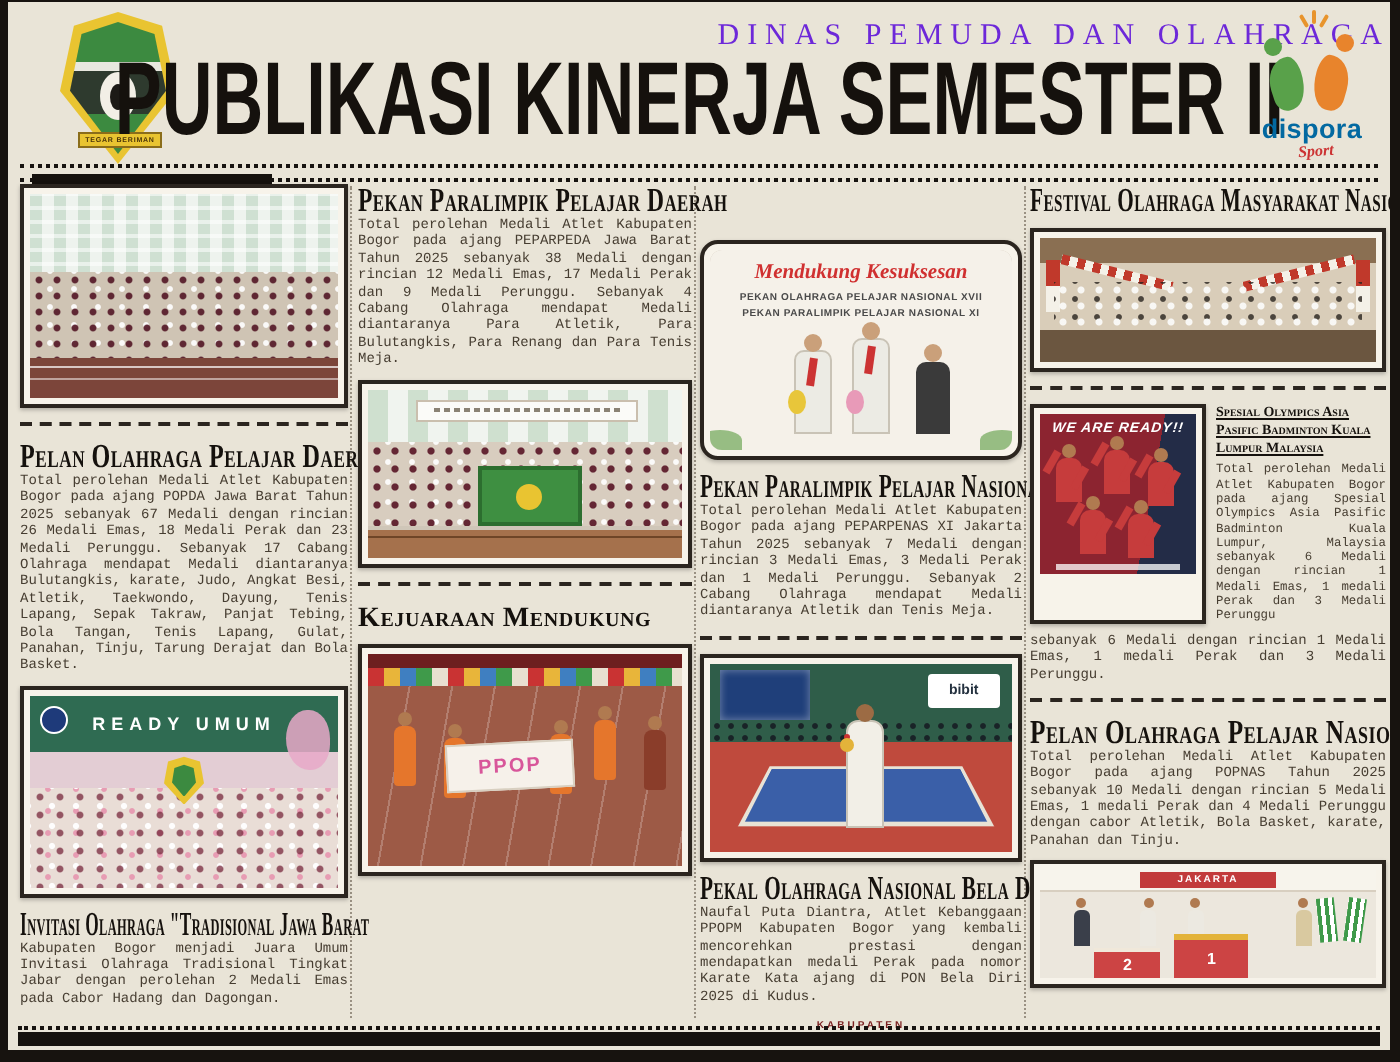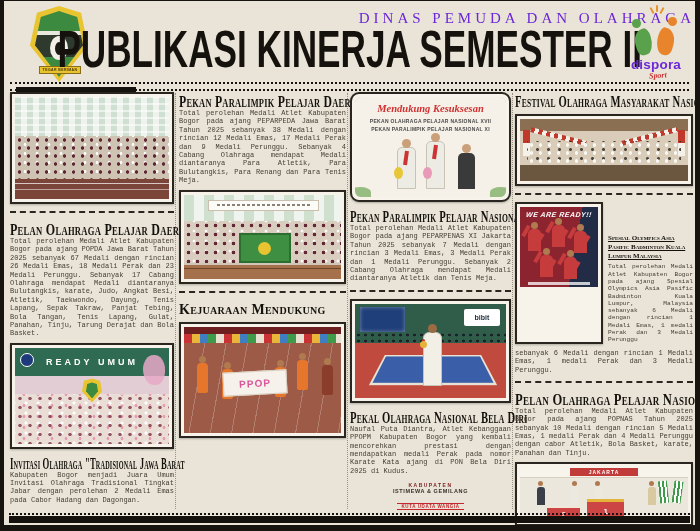--- a/index.html
+++ b/index.html
@@ -23,33 +23,33 @@
   .crest .ribbon{position:absolute;left:50%;bottom:8px;width:40px;margin-left:-20px;background:#e9c431;border:1px solid #8a6d1a;font-size:3.5px;text-align:center;color:#4a3408;font-weight:700;letter-spacing:.4px;padding:1px 0;}
 
   
   .dispora{position:absolute;right:8px;top:4px;width:62px;height:80px;}
   .d-ray{position:absolute;width:2px;height:7px;background:#e8942c;border-radius:2px;}
   .d-blob{position:absolute;}
   .d-b1{left:10px;top:24px;width:17px;height:26px;background:#59a14a;border-radius:70% 30% 60% 40%/60% 40% 70% 30%;transform:rotate(-18deg);}
   .d-h1{left:7px;top:14px;width:9px;height:9px;background:#59a14a;border-radius:50%;}
   .d-b2{left:32px;top:23px;width:17px;height:27px;background:#e8842c;border-radius:30% 70% 40% 60%/40% 60% 30% 70%;transform:rotate(16deg);}
   .d-h2{left:43px;top:12px;width:9px;height:9px;background:#e8842c;border-radius:50%;}
-  .d-name{position:absolute;left:0;right:0;top:52px;text-align:center;font-weight:700;font-size:13.5px;color:#6d28d9;letter-spacing:.2px;}
+  .d-name{position:absolute;left:0;right:0;top:52px;text-align:center;font-weight:700;font-size:13.5px;color:#0369a1;letter-spacing:.2px;}
   .d-sub{position:absolute;left:24px;top:66px;font-family:"Liberation Serif",serif;font-style:italic;font-weight:700;font-size:8px;color:#cc3333;transform:rotate(-4deg);}
 
   
   .col{position:absolute;top:91px;display:flex;flex-direction:column;row-gap:5px;}
   #col1{left:6px;width:164px;}
   #col2{left:175px;width:167px;}
   #col3{left:346px;width:161px;}
   #col4{left:511px;width:178px;}
   .vsep{position:absolute;top:92px;bottom:16px;width:0;border-left:1px dotted #9a9183;}
 
   .photo{border:2px solid #2b251f;background:#f7f3ea;padding:3px;box-shadow:0 1px 2px rgba(0,0,0,.25);}
-  .photo.rnd{border-radius:9px;}
+  .photo.rnd{border-radius:9px;margin-top:28px;}
   .pic{position:relative;overflow:hidden;background:#cfc6b8;}
   .pic>*{position:absolute;}
   .sep-dash{border-top:2px dashed #2b251f;margin:2px 0;}
   .hl-row{line-height:17px;height:17px;overflow:visible;white-space:nowrap;}
   .hl{display:inline-block;font-family:"Liberation Serif",serif;font-weight:700;font-variant:small-caps;font-size:14px;color:#15110d;transform-origin:0 60%;letter-spacing:.3px;}
   .body{font-family:"Liberation Mono",monospace;font-size:7px;line-height:1.2;color:#463d31;text-align:justify;}
   .body.sm{font-size:6.2px;line-height:1.18;}
 
   
   .st-stand{left:0;top:0;right:0;height:42%;background:repeating-linear-gradient(90deg,#cfe0d2 0 6px,#eef3ee 6px 12px);}
@@ -131,21 +131,21 @@
   .po-jkt{left:30%;top:1px;width:40%;height:8px;background:#c23b3b;color:#fff;font-weight:700;font-size:5px;display:flex;align-items:center;justify-content:center;letter-spacing:1px;}
   .po-flag{width:9px;height:22px;background:repeating-linear-gradient(90deg,#3f9a4a 0 2px,#fff 2px 4px);top:14px;}
   .po-block{bottom:0;background:#cc4444;border-top:2px solid #f0e8da;color:#fff;font-weight:700;font-size:8px;display:flex;align-items:center;justify-content:center;}
   .po-block.mid{border-top:3px solid #e3b33a;}
   .po-man{bottom:16px;width:8px;height:18px;border-radius:3px 3px 0 0;}
   .po-man:before{content:"";position:absolute;left:1.5px;top:-6px;width:5px;height:5px;border-radius:50%;background:#b07a50;}
 
   
   .so-row{display:flex;column-gap:5px;}
   .so-photo{flex:0 0 78px;}
-  .so-text{flex:1;min-width:0;margin-top:32px;}
+  .so-text{flex:1;min-width:0;}
   .so-hl{font-family:"Liberation Serif",serif;font-weight:700;font-variant:small-caps;font-size:7px;line-height:1.3;color:#15110d;text-decoration:underline;margin-bottom:2px;}
 
   
   .blogo{text-align:center;margin-top:2px;}
   .bl-kab{font-size:5px;font-weight:700;color:#7a1f1f;letter-spacing:1.5px;}
   .bl-row{display:flex;align-items:center;justify-content:center;column-gap:3px;line-height:16px;}
   .bl-laurel{width:7px;height:13px;border-left:2px solid #caa23a;border-radius:50%;}
   .bl-laurel.r{border-left:none;border-right:2px solid #caa23a;}
   .bl-bogor{font-weight:700;font-size:16px;color:#c1272d;letter-spacing:1px;}
   .bl-tag{font-size:5.5px;font-weight:700;color:#33302a;letter-spacing:.6px;}

